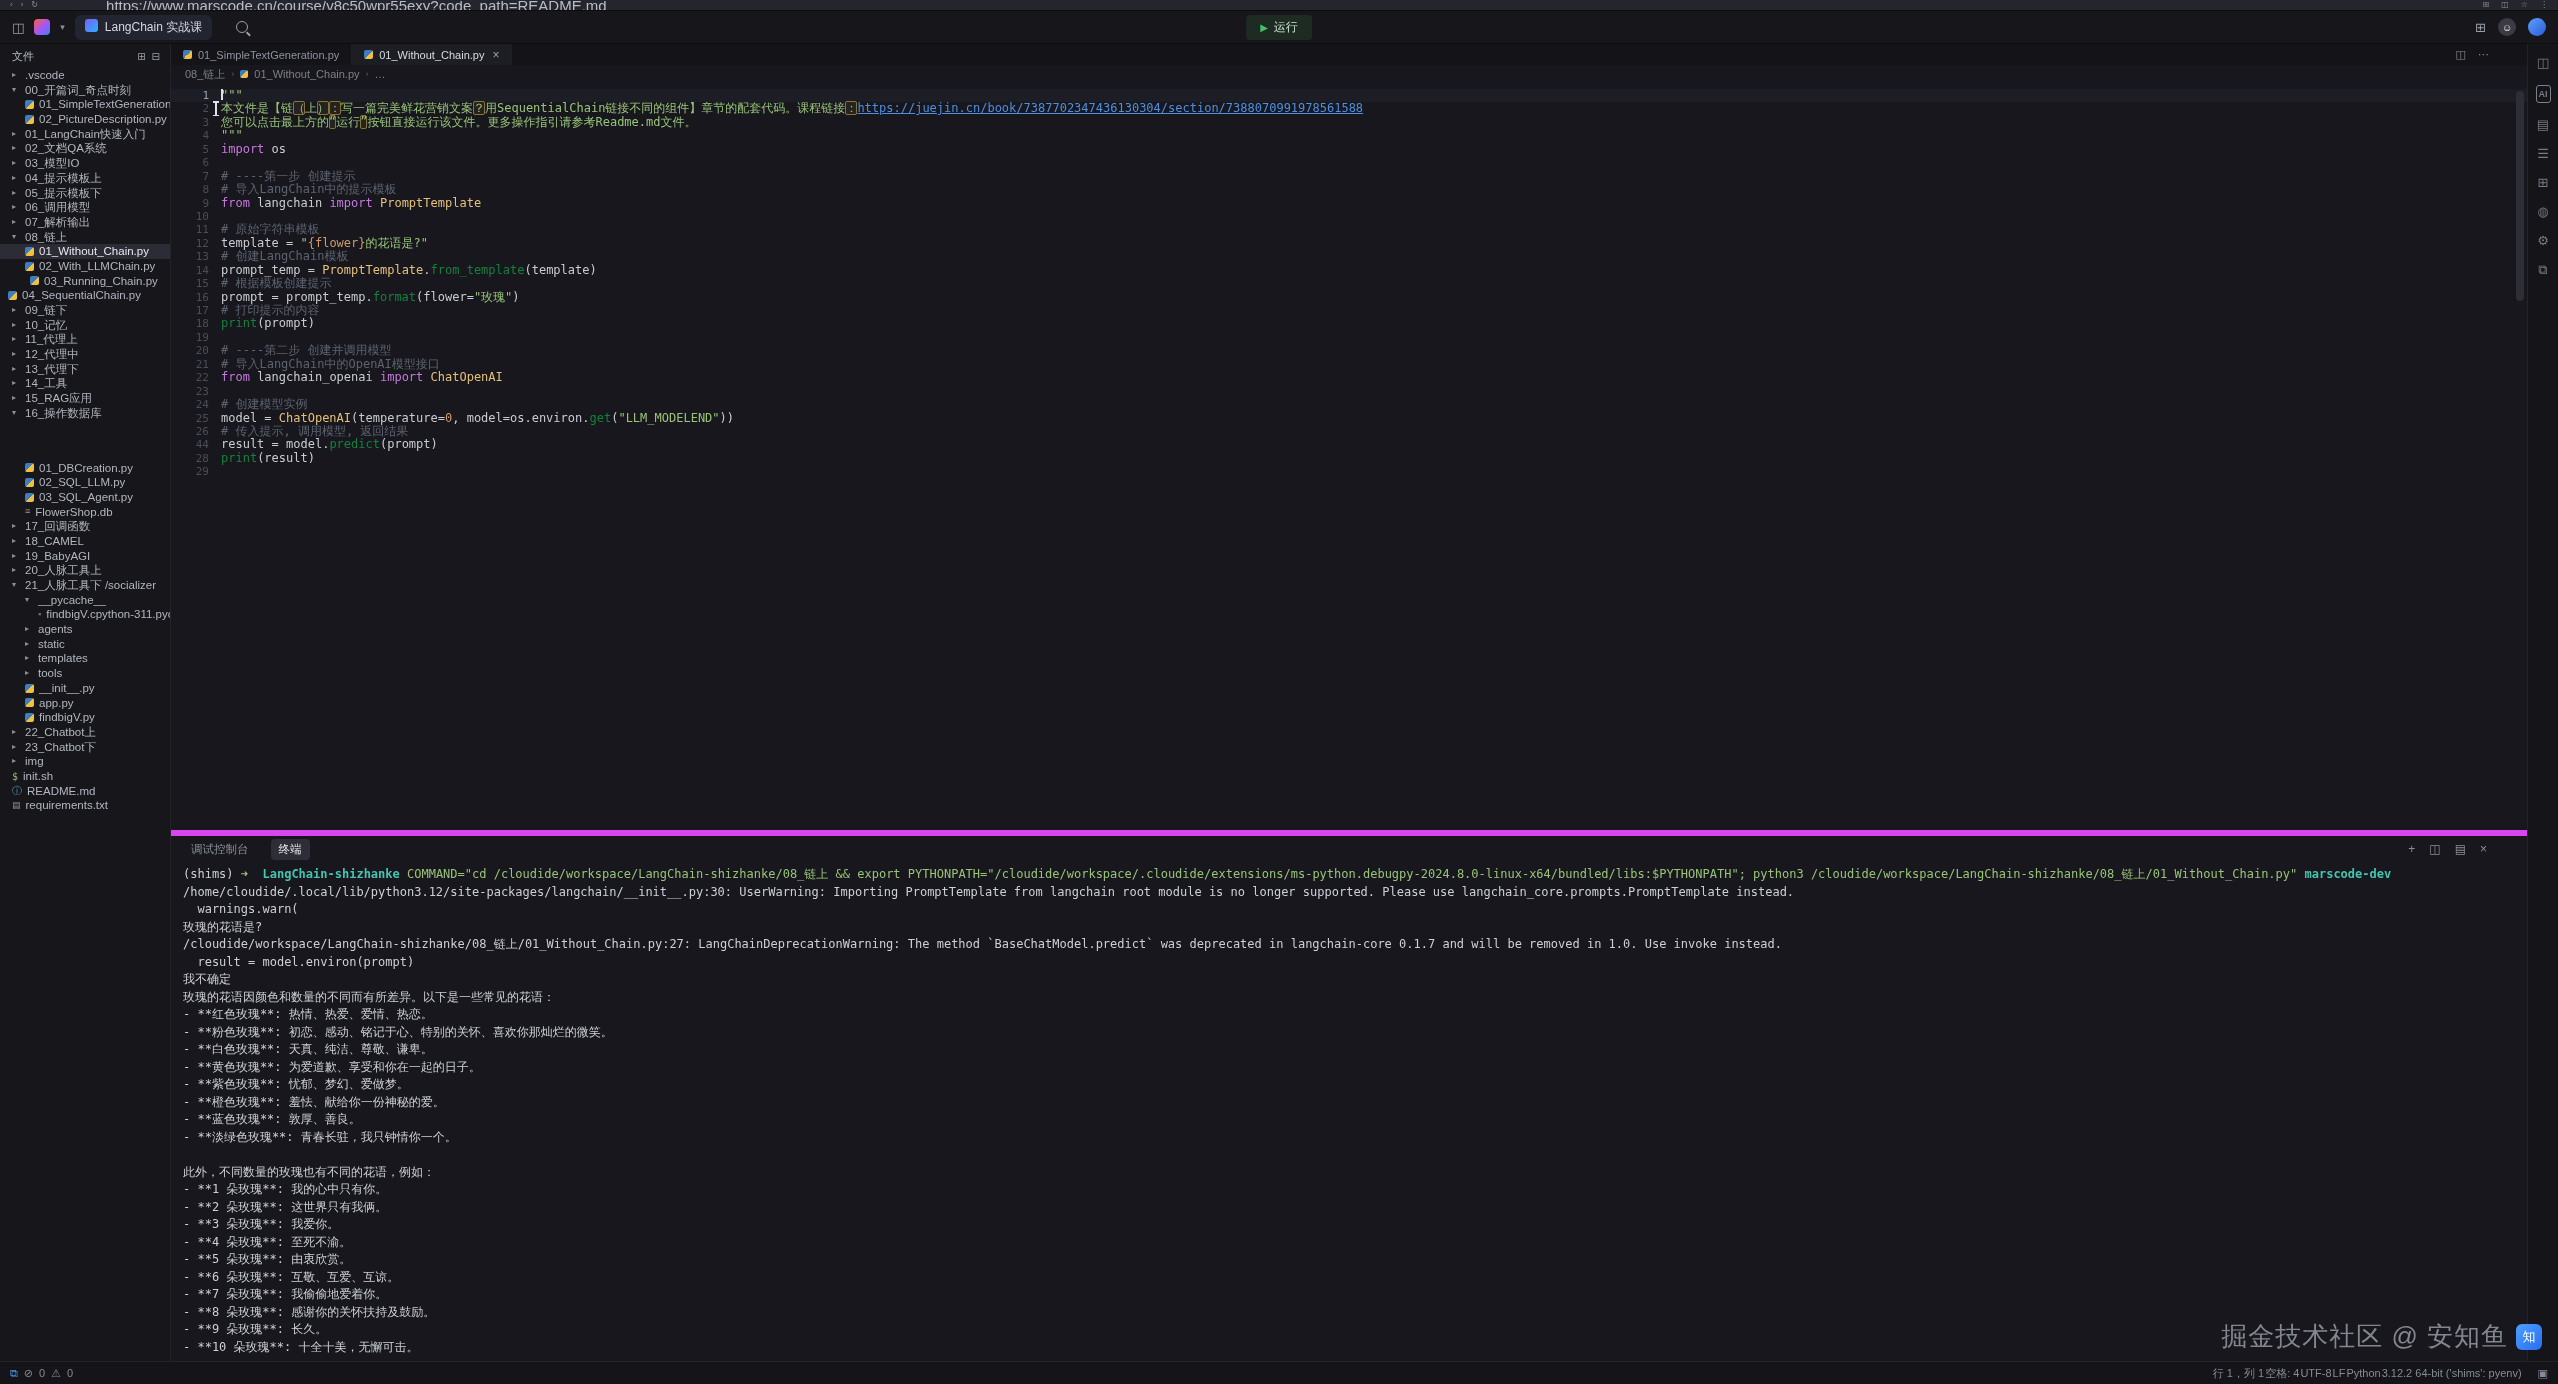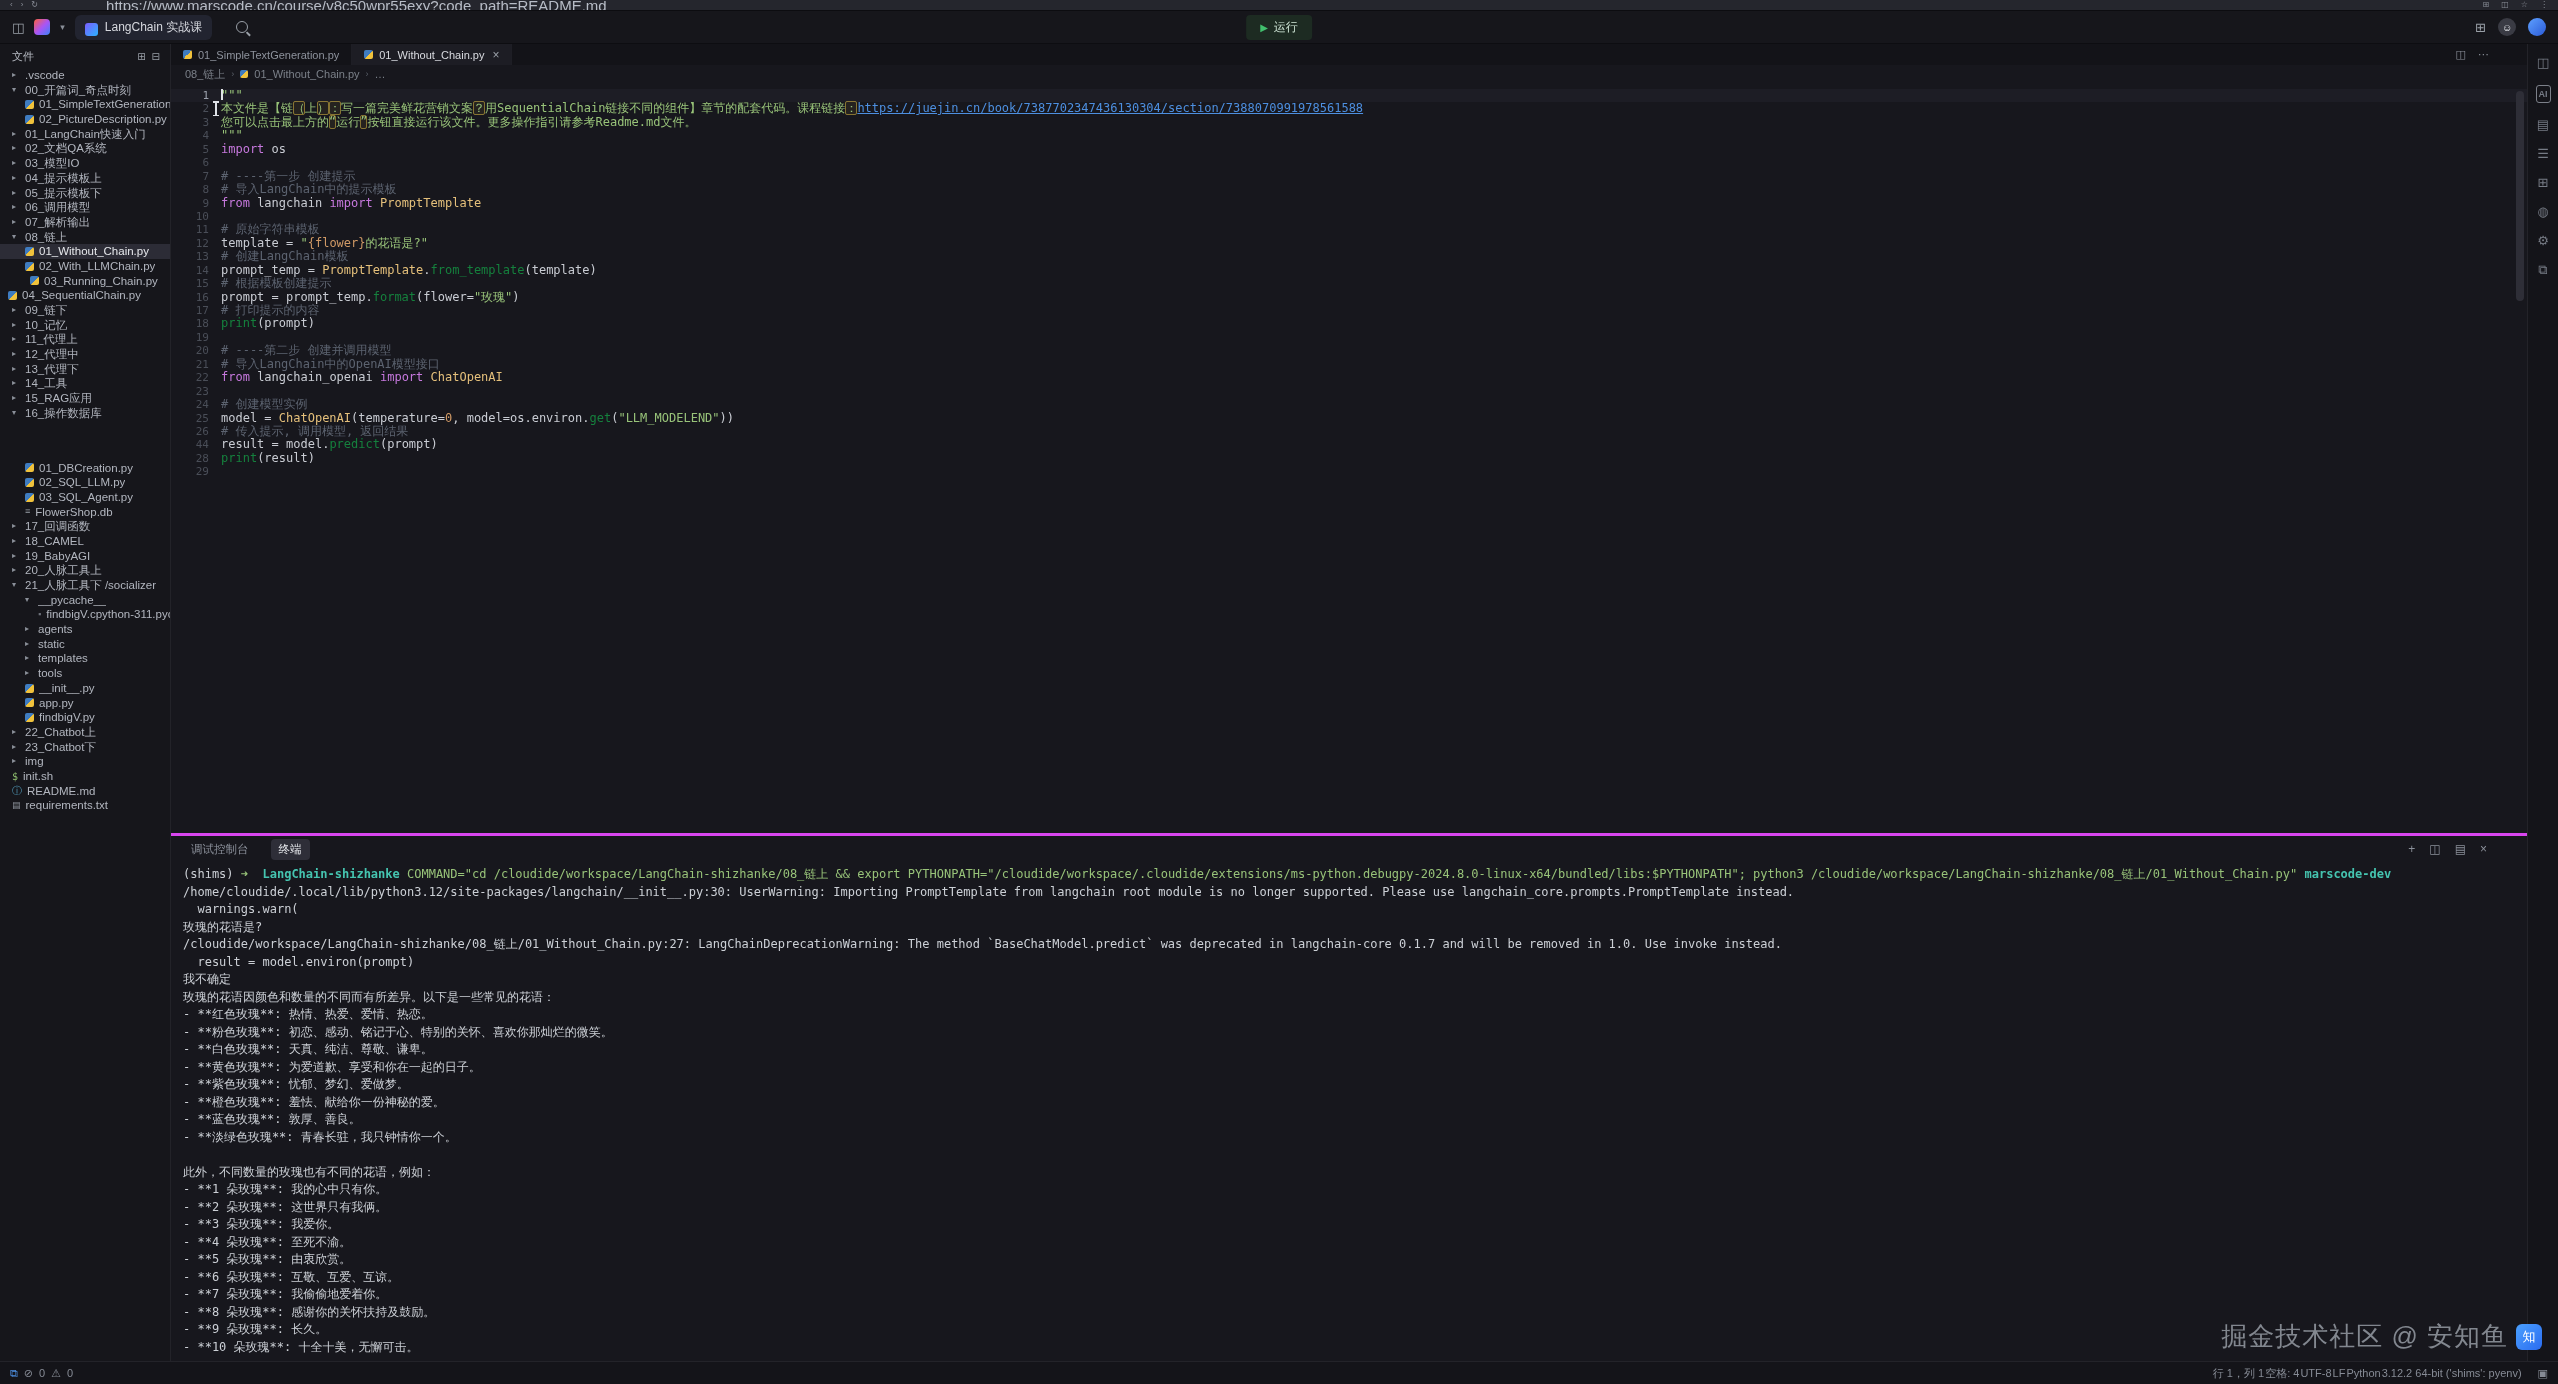--- a/index.html
+++ b/index.html
@@ -11,21 +11,21 @@
   .b-ic{color:#8b8f99;font-size:8px;line-height:8px;}
   .b-url{color:#b7bcc6;font-size:15px;line-height:9px;margin-left:60px;flex:1;white-space:nowrap;overflow:hidden;}
   .b-right{display:flex;gap:12px;}
 
   
   .titlebar{height:32px;background:#16161b;display:flex;align-items:center;padding:0 12px;position:relative;border-bottom:1px solid #0d0d11;}
   .tb-left{display:flex;align-items:center;gap:10px;}
   .tb-ic{color:#9aa0a8;font-size:13px;}
   .logo{width:16px;height:16px;border-radius:4px;background:linear-gradient(135deg,#ff5f3c,#a855f7 52%,#3b82f6);}
   .chev-sm{color:#8a8f99;font-size:9px;}
-  .ws-pill{display:flex;align-items:flex-end;gap:7px;background:#222430;border-radius:6px;padding:4px 10px;}
+  .ws-pill{display:flex;align-items:flex-start;gap:7px;background:#222430;border-radius:6px;padding:4px 10px;}
   .ws-ic{width:13px;height:13px;border-radius:3px;background:linear-gradient(135deg,#7b5cff,#2bb3ff);}
   .ws-name{color:#d6d8de;font-size:12px;white-space:nowrap;}
   .mag{width:10px;height:10px;border:1.5px solid #9aa0a8;border-radius:50%;position:relative;margin-left:14px;}
   .mag::after{content:"";position:absolute;width:5px;height:1.5px;background:#9aa0a8;transform:rotate(45deg);right:-4px;bottom:-2px;}
   .run{position:absolute;left:50%;transform:translateX(-50%);display:flex;align-items:center;gap:6px;background:#1d2b22;border-radius:4px;padding:4px 14px;cursor:pointer;}
   .play{color:#41c06d;font-size:10px;}
   .run-label{color:#cfe6d6;font-size:12px;}
   .tb-right{margin-left:auto;display:flex;align-items:center;gap:12px;}
   .av{width:18px;height:18px;border-radius:50%;display:flex;align-items:center;justify-content:center;font-size:10px;color:#e8eaee;}
   .av.gray{background:#3a3b44;}
@@ -75,21 +75,21 @@
   .tok-s{color:#98c379;} .tok-k{color:#c678dd;} .tok-c{color:#5c6370;} .tok-t{color:#c9ccd3;}
   .tok-f{color:#15803d;} .tok-y{color:#e5c07b;} .tok-n{color:#d19a66;}
   .tok-u{color:#4d8fe0;text-decoration:underline;}
   .tok-b{color:#98c379;outline:1px solid rgba(201,171,64,.6);outline-offset:-1px;background:rgba(201,171,64,.08);border-radius:2px;}
   .vscroll{position:absolute;top:8px;right:3px;width:8px;height:210px;background:#2e2e37;border-radius:4px;}
   .ibeam{position:absolute;left:44px;top:19px;width:2px;height:13px;background:#dfe2e8;}
   .ibeam::before,.ibeam::after{content:"";position:absolute;left:-2px;width:6px;height:1.5px;background:#dfe2e8;}
   .ibeam::before{top:-1px;} .ibeam::after{bottom:-1px;}
 
   
-  .panel{height:525px;border-top:3px solid #d946ef;display:flex;flex-direction:column;background:#17171d;}
+  .panel{height:525px;border-top:6px solid #d946ef;display:flex;flex-direction:column;background:#17171d;}
   .p-head{height:26px;display:flex;align-items:center;gap:14px;padding:0 12px;position:relative;}
   .p-tab{font-size:11.5px;color:#8b909a;cursor:pointer;padding:3px 8px;border-radius:4px;}
   .p-tab.active{background:#2e2e38;color:#e2e4e8;}
   .p-acts{position:absolute;right:40px;display:flex;gap:14px;color:#8b909a;font-size:12px;}
   .term{flex:1;overflow:hidden;padding:4px 0 0 12px;font-family:"DejaVu Sans Mono","Liberation Mono",monospace;}
   .t-line{height:17.5px;line-height:17.5px;font-size:12px;white-space:pre;}
   .tk-p{color:#ccd0d6;} .tk-g{color:#98c379;} .tk-c{color:#45c4b0;font-weight:bold;}
 
   
   .rightrail{width:30px;background:#141419;border-left:1px solid #232329;display:flex;flex-direction:column;align-items:center;padding-top:12px;gap:15px;}

